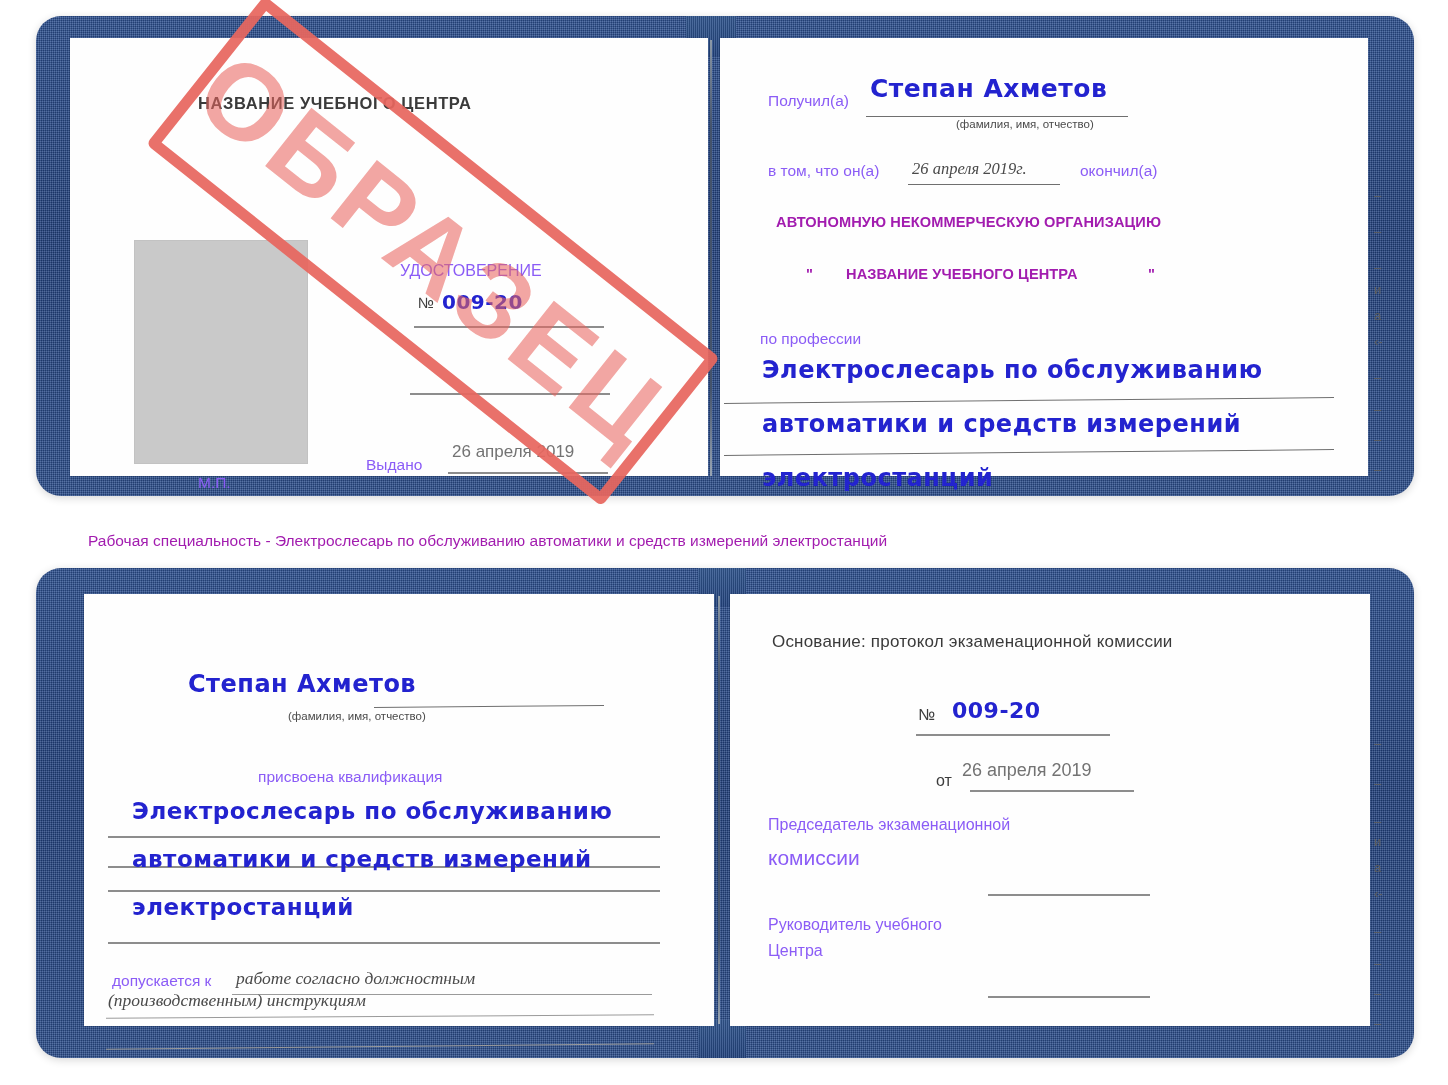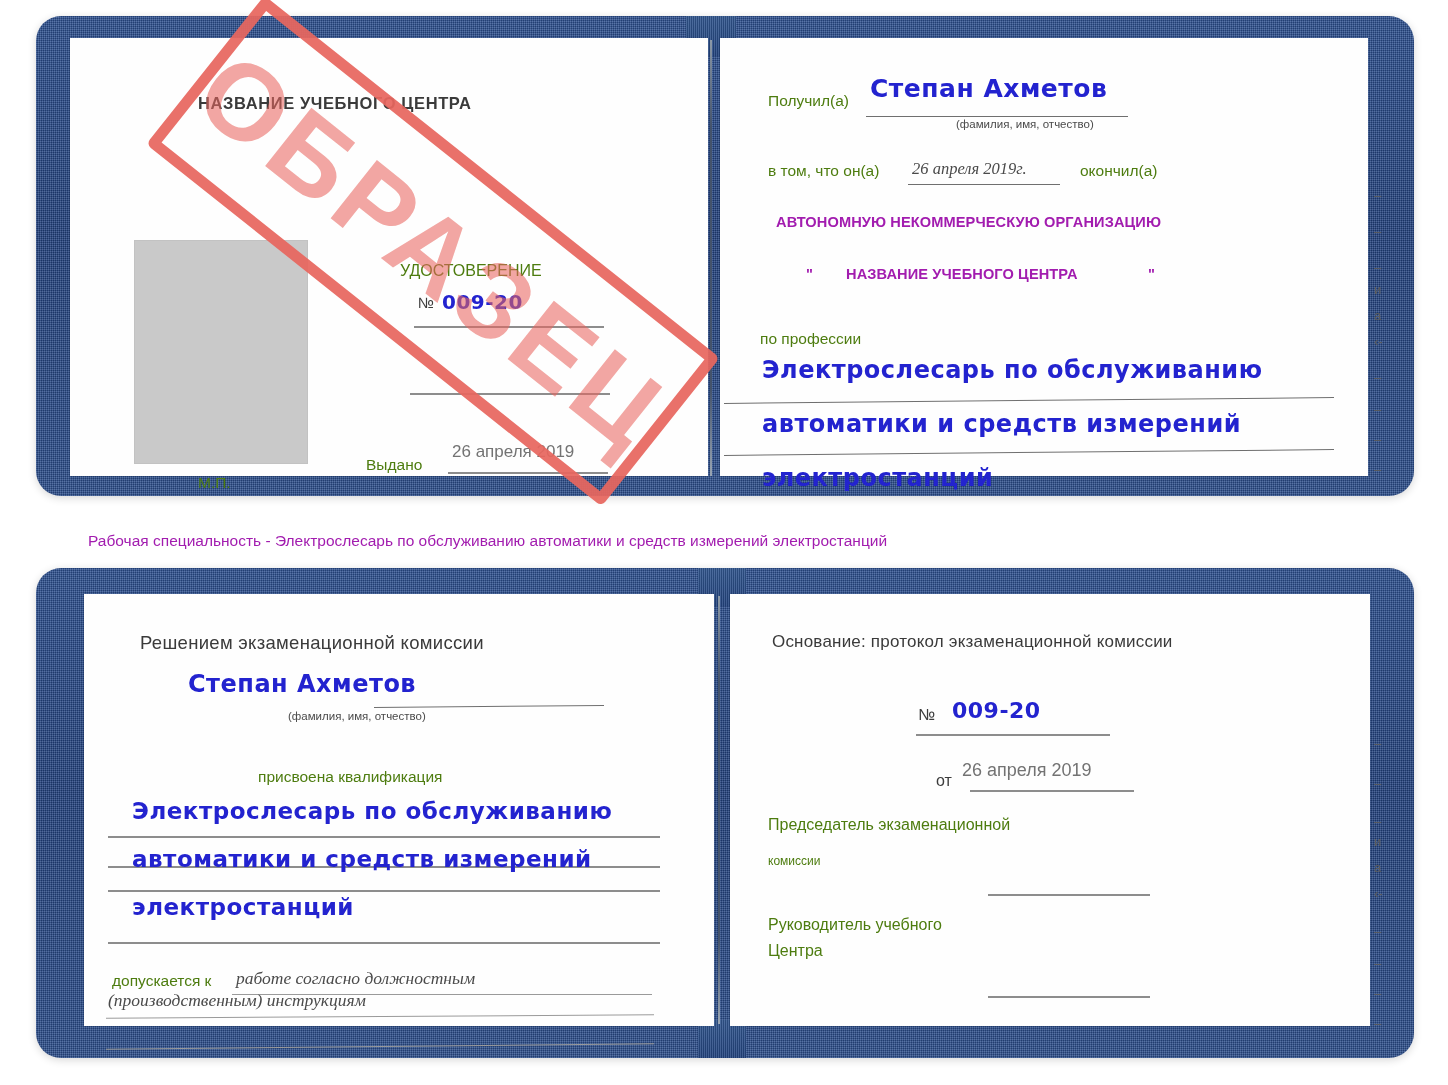--- a/index.html
+++ b/index.html
@@ -61,21 +61,21 @@
   .book.bottom .notch.b{ left:662px; top:452px; width:48px; height:38px; }
 
   
   .pc{ position:absolute; left:0; top:0; right:0; bottom:0; }
 
   .t{ position:absolute; white-space:nowrap; color:#3b3b3b; }
 
   .center-title{
     font-size:16.5px; font-weight:bold; letter-spacing:.6px; color:#3a3a3a;
   }
-  .lbl{ font-size:15.5px; color:#4d7c0f; }
+  .lbl{ font-size:15.5px; color:#8b5cf6; }
   .lbl-sm{ font-size:11.5px; color:#4a4a4a; }
   .org{ font-size:14.6px; font-weight:bold; letter-spacing:.1px; color:#a21caf; }
 
   
   .rule{ position:absolute; height:1.6px; background:#8d8d8d; }
   .rule.thin{ height:1.2px; background:#9a9a9a; }
   .rule.dark{ height:1.3px; background:#6f6f6f; }
 
   
   .hw{
@@ -234,21 +234,20 @@
 <div class="caption">Рабочая специальность - Электрослесарь по обслуживанию автоматики и средств измерений электростанций</div>
 
 <div class="book bottom">
 
   <div class="notch t"></div>
   <div class="notch b"></div>
   <div class="spine"></div>
 
   <div class="page left">
     <div class="pc">
-      <div class="t" style="left:56px; top:38px; font-size:18.5px; color:#3a3a3a; letter-spacing:.3px;">Решением экзаменационной комиссии</div>
 
       <div class="hw" style="left:104px; top:76px; font-size:24px;">Степан Ахметов</div>
       <div class="rule dark" style="left:290px; top:112px; width:230px; transform:rotate(-0.5deg);"></div>
       <div class="t lbl-sm" style="left:204px; top:116px;">(фамилия, имя, отчество)</div>
 
       <div class="t lbl" style="left:174px; top:174px;">присвоена квалификация</div>
 
       <div class="hw" style="left:48px; top:204px; font-size:23px;">Электрослесарь по обслуживанию</div>
       <div class="rule" style="left:24px; top:242px; width:552px;"></div>
 
@@ -275,21 +274,21 @@
 
       <div class="t" style="left:188px; top:112px; font-size:16px; color:#3c3c3c;">№</div>
       <div class="hw" style="left:222px; top:104px; font-size:22px;">009-20</div>
       <div class="rule" style="left:186px; top:140px; width:194px;"></div>
 
       <div class="t" style="left:206px; top:178px; font-size:16px; color:#3c3c3c;">от</div>
       <div class="val-gray" style="left:232px; top:166px; font-size:18px;">26 апреля 2019</div>
       <div class="rule" style="left:240px; top:196px; width:164px;"></div>
 
       <div class="t lbl" style="left:38px; top:222px; font-size:16px;">Председатель экзаменационной</div>
-      <div class="t lbl" style="left:38px; top:260px; font-size:12px;">комиссии</div>
+      <div class="t lbl" style="left:38px; top:252px; font-size:21px;">комиссии</div>
       <div class="rule" style="left:258px; top:300px; width:162px;"></div>
 
       <div class="t lbl" style="left:38px; top:322px; font-size:16px;">Руководитель учебного</div>
       <div class="t lbl" style="left:38px; top:348px; font-size:16px;">Центра</div>
       <div class="rule" style="left:258px; top:402px; width:162px;"></div>
     </div>
   </div>
 
   <div class="bleed" style="left:1338px; top:168px;">–</div>
   <div class="bleed" style="left:1338px; top:208px;">–</div>

